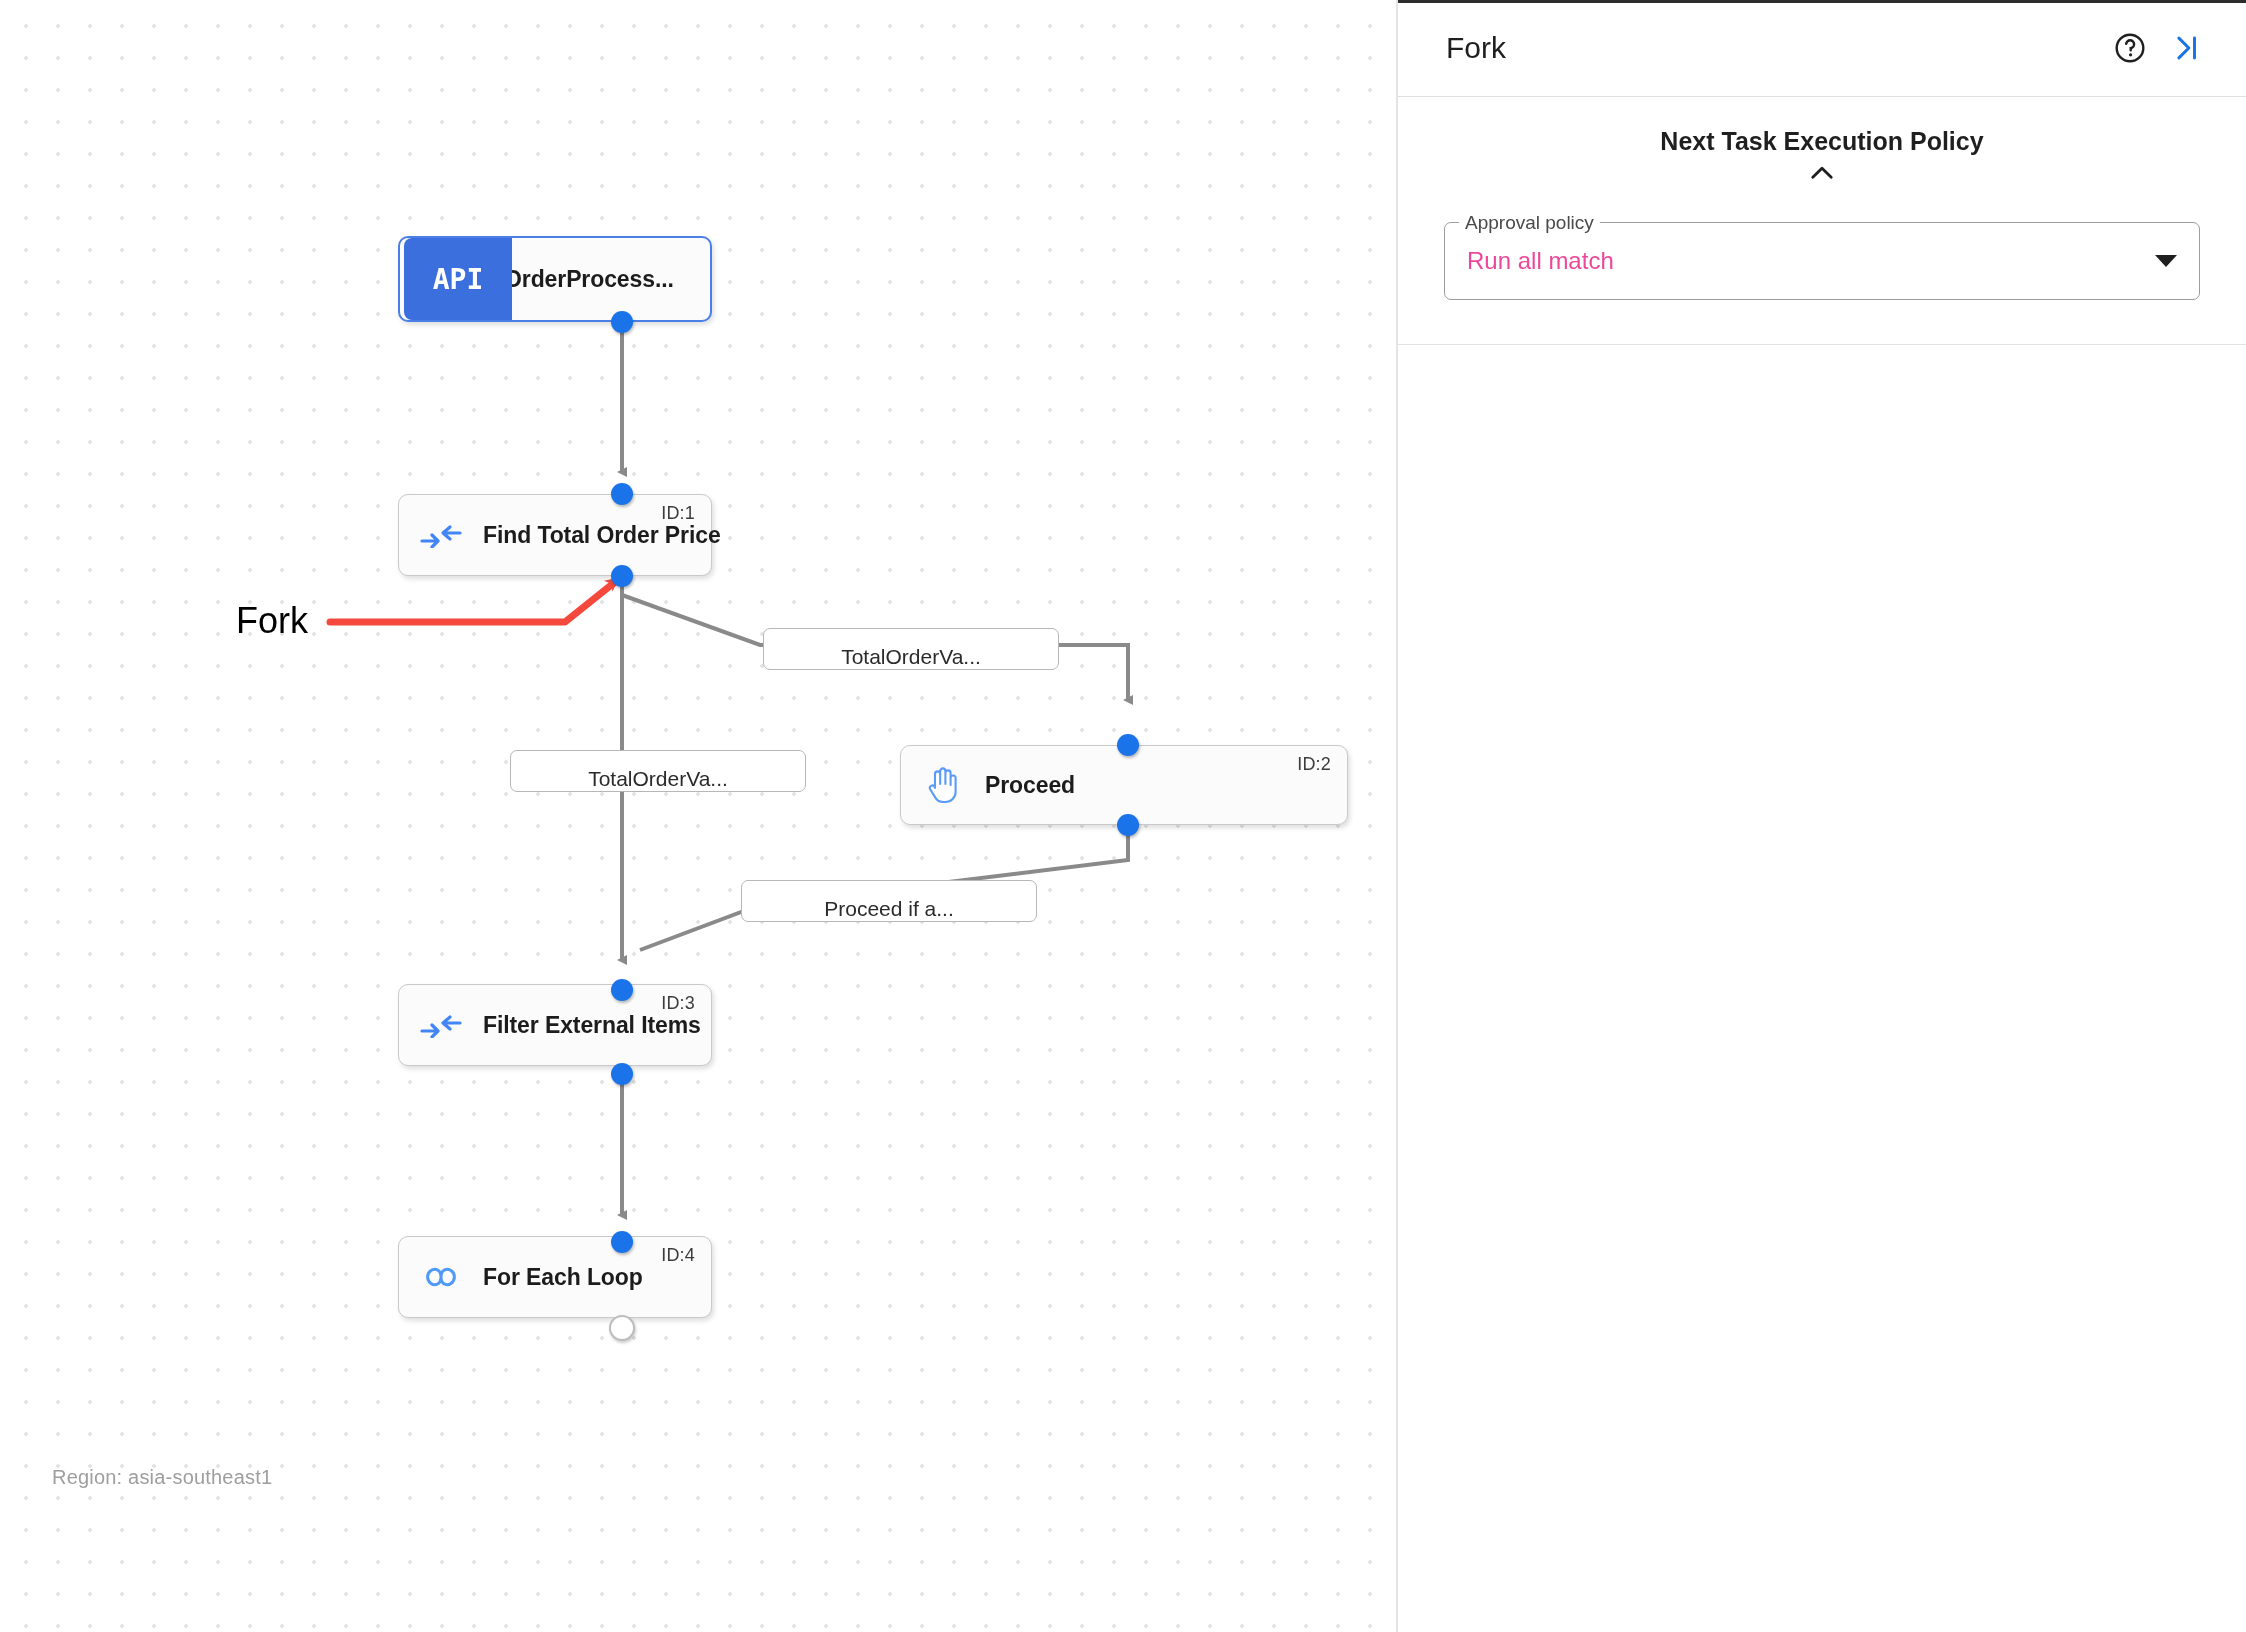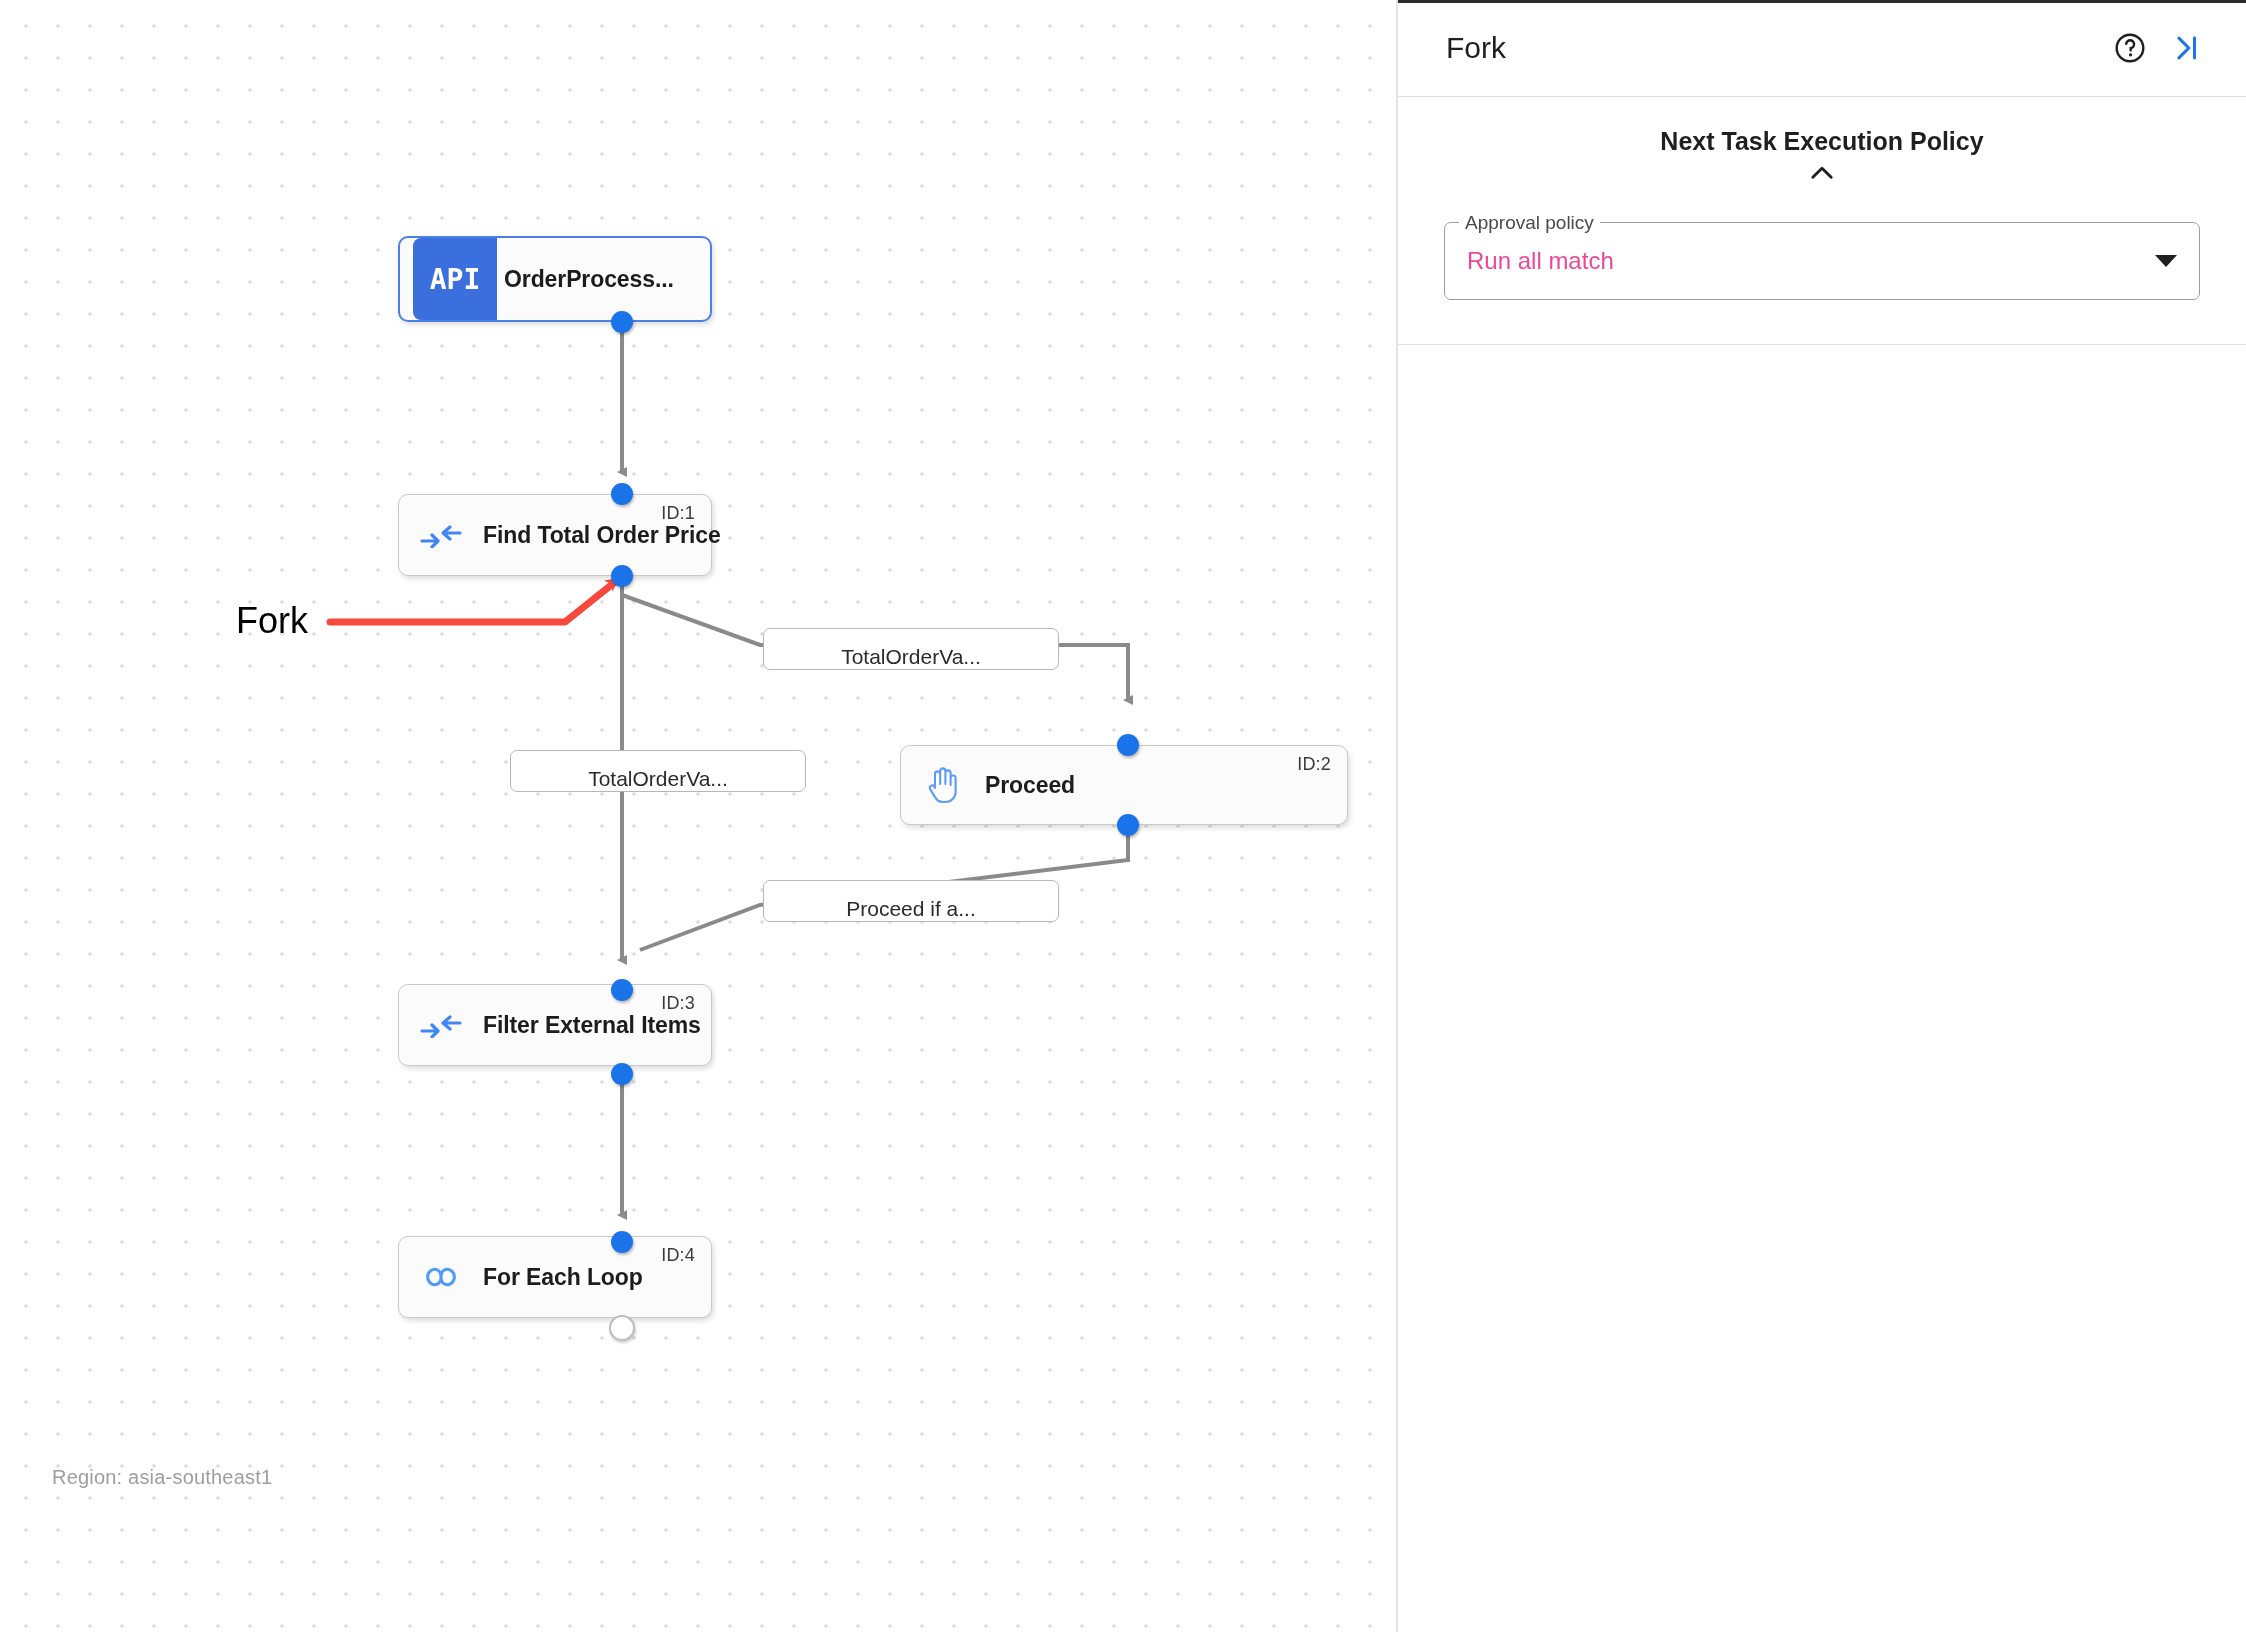--- a/index.html
+++ b/index.html
@@ -78,22 +78,22 @@
     right: 16px;
     top: 8px;
     font-size: 18px;
     color: #3c3c3c;
     letter-spacing: 0.2px;
   }
 
   
   .api-badge {
     position: absolute;
-    left: 13px; top: 0;
-    width: 84px;
+    left: 4px; top: 0;
+    width: 108px;
     height: 100%;
     background: #3b6fdd;
     border-top-left-radius: 8px;
     border-bottom-left-radius: 8px;
     display: flex;
     align-items: center;
     justify-content: center;
     color: #ffffff;
     font-family: "DejaVu Sans Mono", monospace;
     font-size: 28px;
@@ -320,21 +320,21 @@
     </div>
     <div class="port" style="left:622px; top:1242px;"></div>
     <div class="port hollow" style="left:622px; top:1328px;"></div>
 
     <div class="edge-pill" style="left:763px; top:628px; width:296px;">
       <span>TotalOrderVa...</span>
     </div>
     <div class="edge-pill" style="left:510px; top:750px; width:296px;">
       <span>TotalOrderVa...</span>
     </div>
-    <div class="edge-pill" style="left:763px; top:880px; width:296px;">
+    <div class="edge-pill" style="left:741px; top:880px; width:296px;">
       <span>Proceed if a...</span>
     </div>
 
     <div class="annot-label" style="left:236px; top:600px;">Fork</div>
 
     <div class="region-text" style="left:52px; top:1466px;">Region: asia-southeast1</div>
   </div>
 
   <div id="canvas-divider"></div>
 

